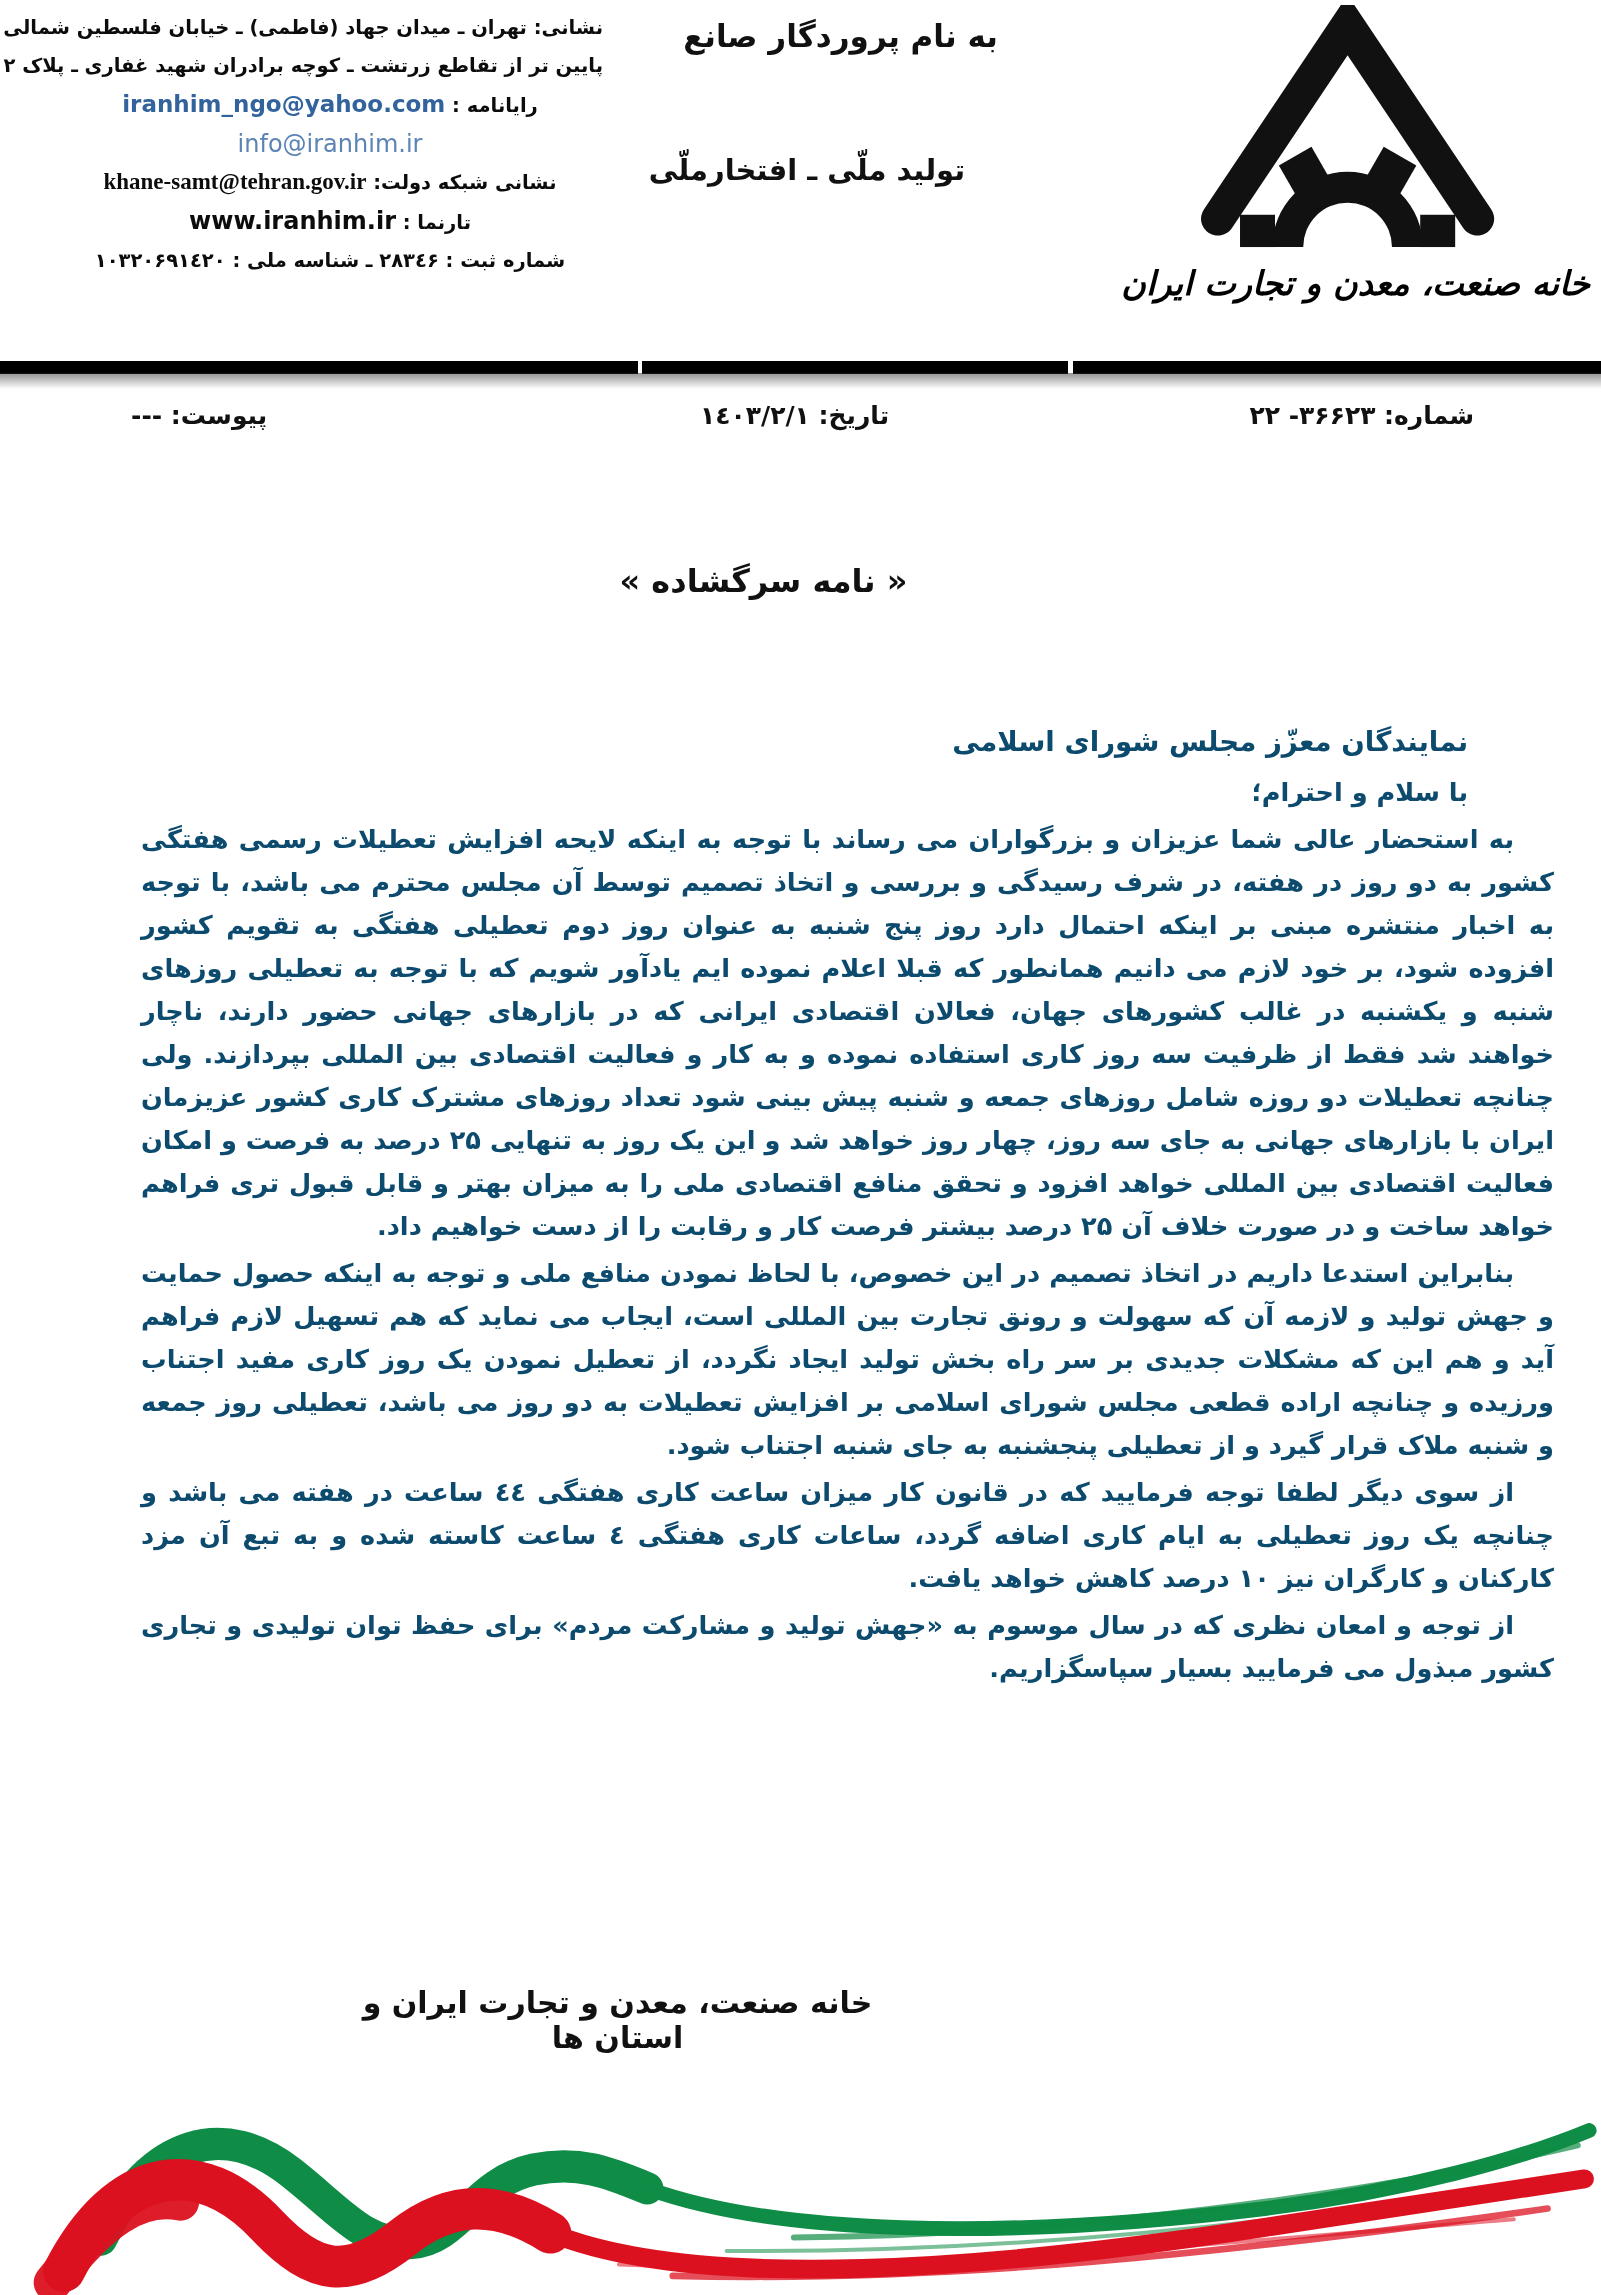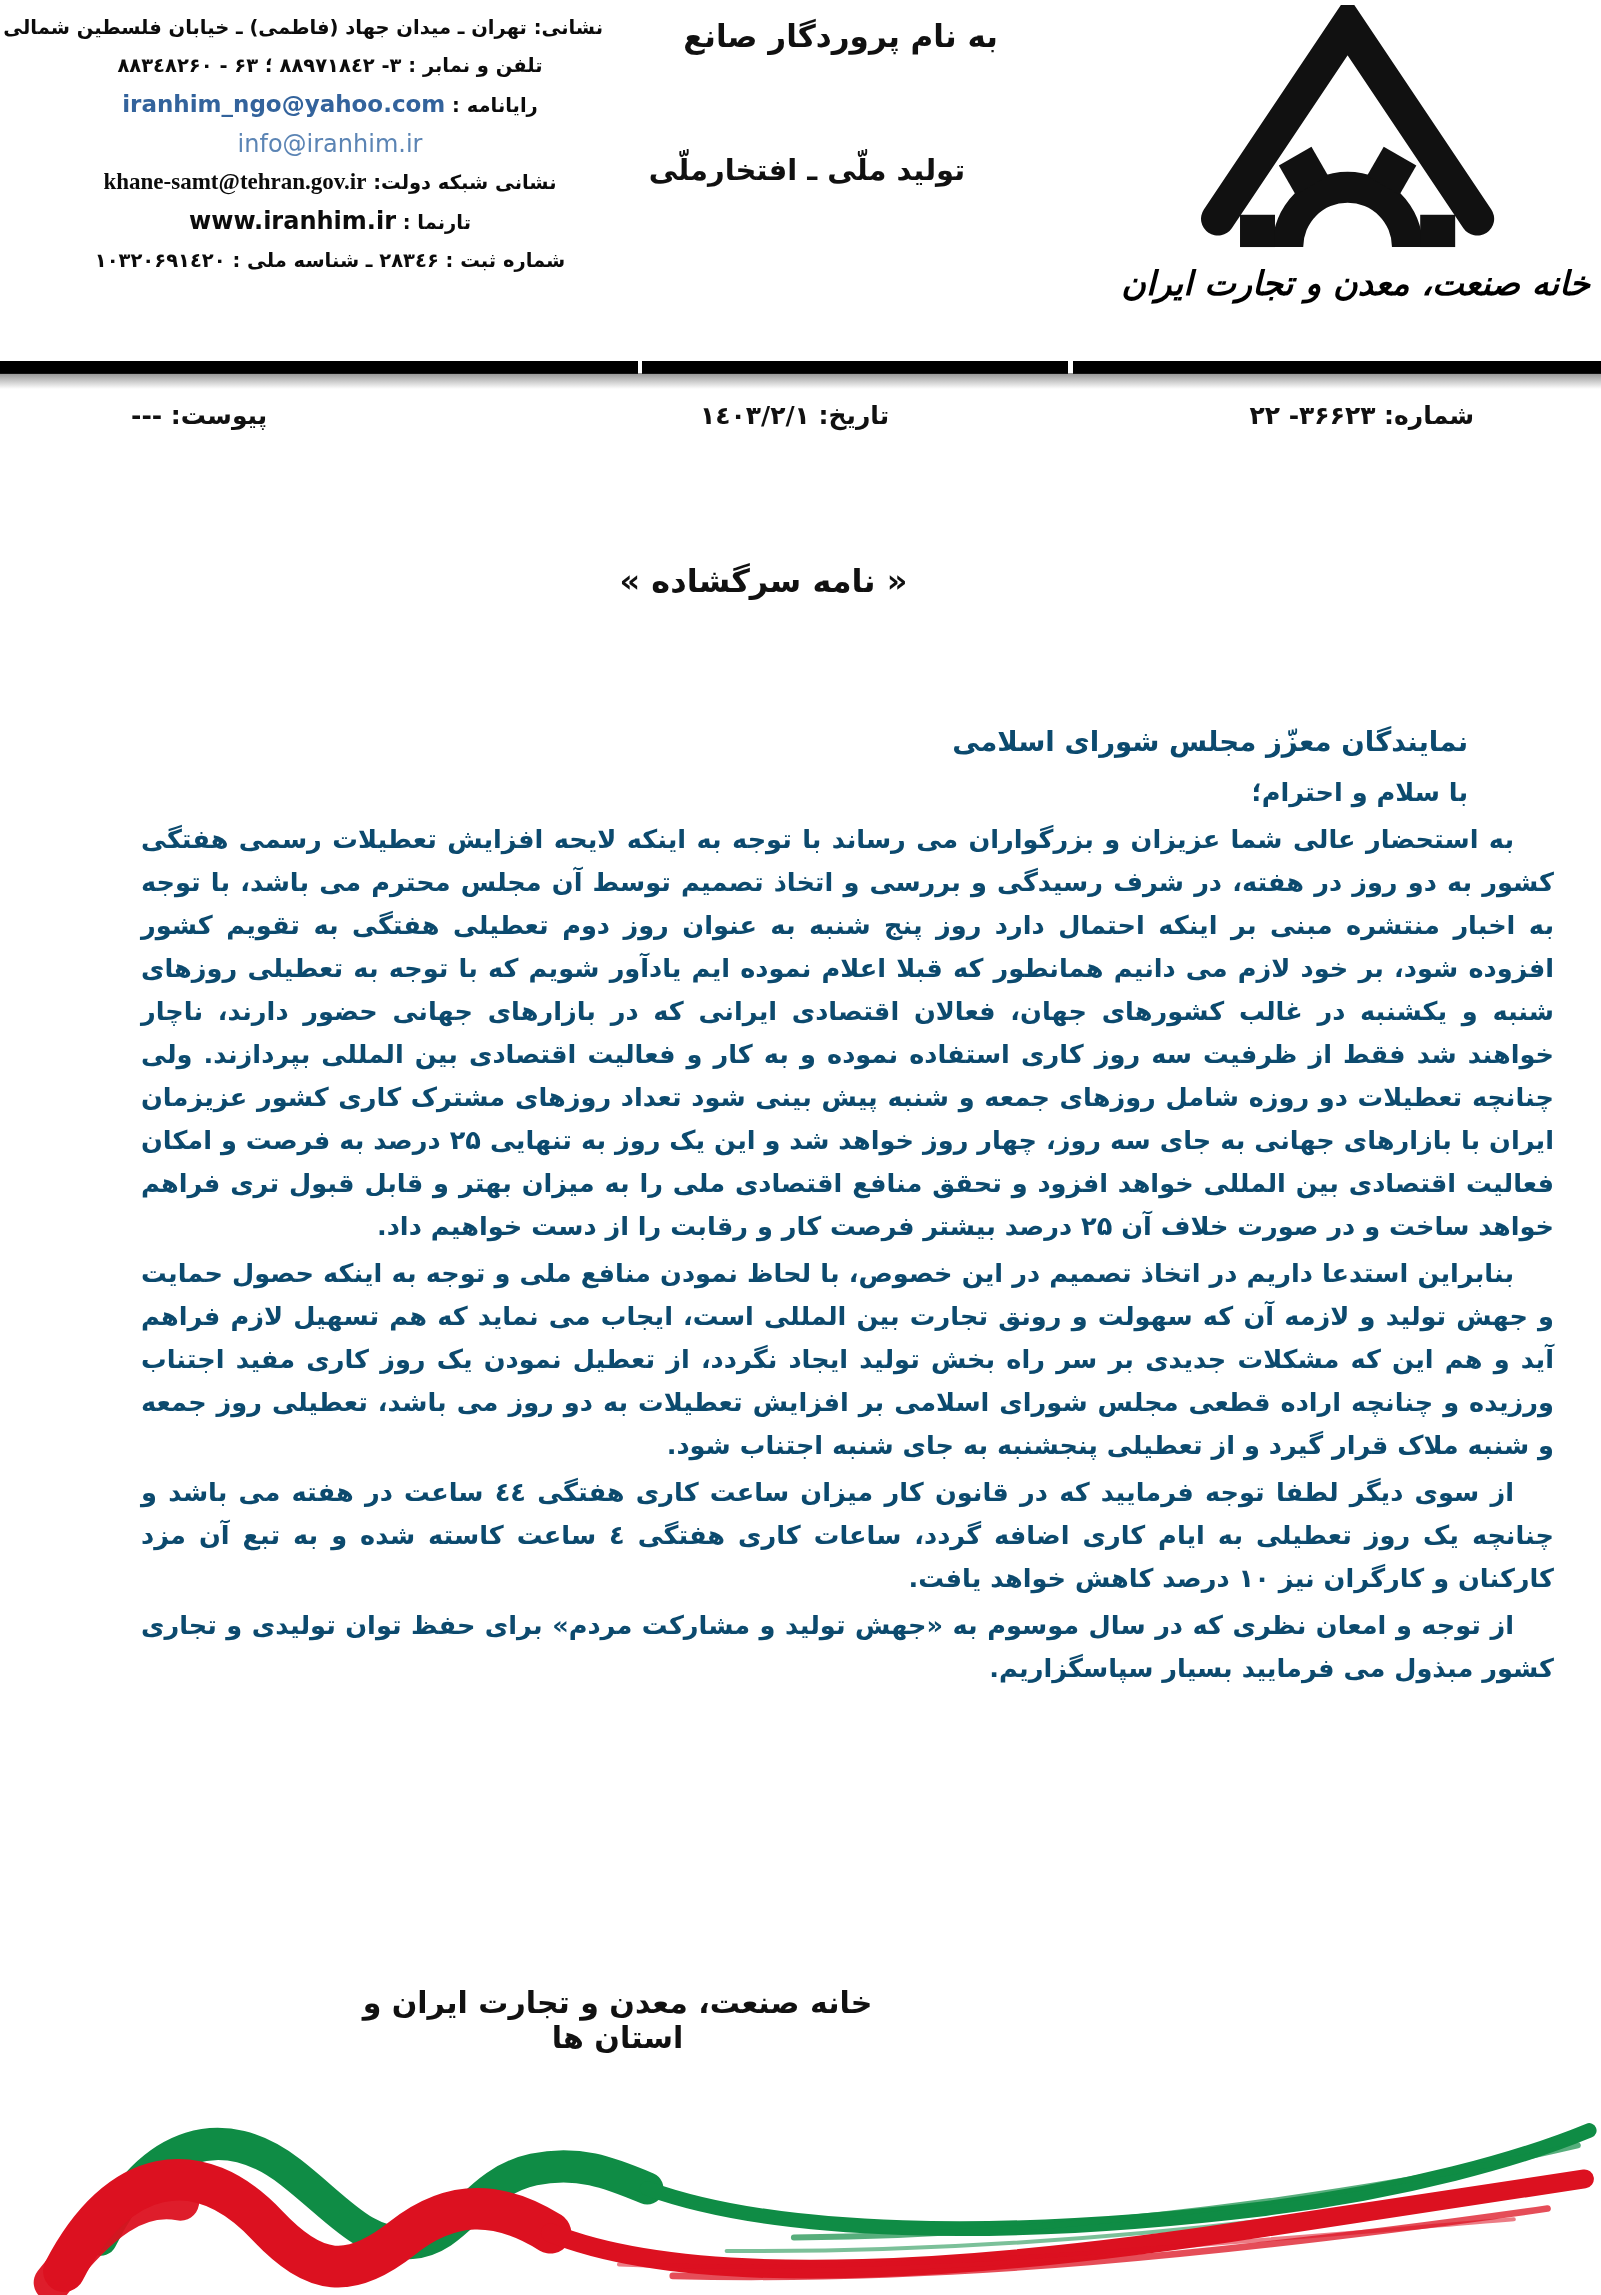--- a/index.html
+++ b/index.html
@@ -69,21 +69,21 @@
   
   .ribbon-svg{position:absolute; left:0; top:2113px;}
 </style>
 </head>
 <body>
 
 <div class="page">
 
   <div class="contact">
     <div class="c-line">نشانی:  تهران ـ میدان جهاد (فاطمی) ـ خیابان فلسطین شمالی</div>
-    <div class="c-line">تلفن و نمابر :  ۳- ۸۸۹۷۱۸٤۲  ؛  ۶۳ - ۸۸۳٤۸۲۶۰</div>
+    <div class="c-line">پایین تر از تقاطع زرتشت ـ کوچه برادران شهید غفاری ـ پلاک ۲</div>
     <div class="c-line">
       <span>رایانامه :</span>
       <span class="email1">iranhim_ngo@yahoo.com</span>
     </div>
     <div class="c-line email2">info@iranhim.ir</div>
     <div class="c-line">
       <span>نشانی شبکه دولت:</span>
       <span class="gov-email">khane-samt@tehran.gov.ir</span>
     </div>
     <div class="c-line">

